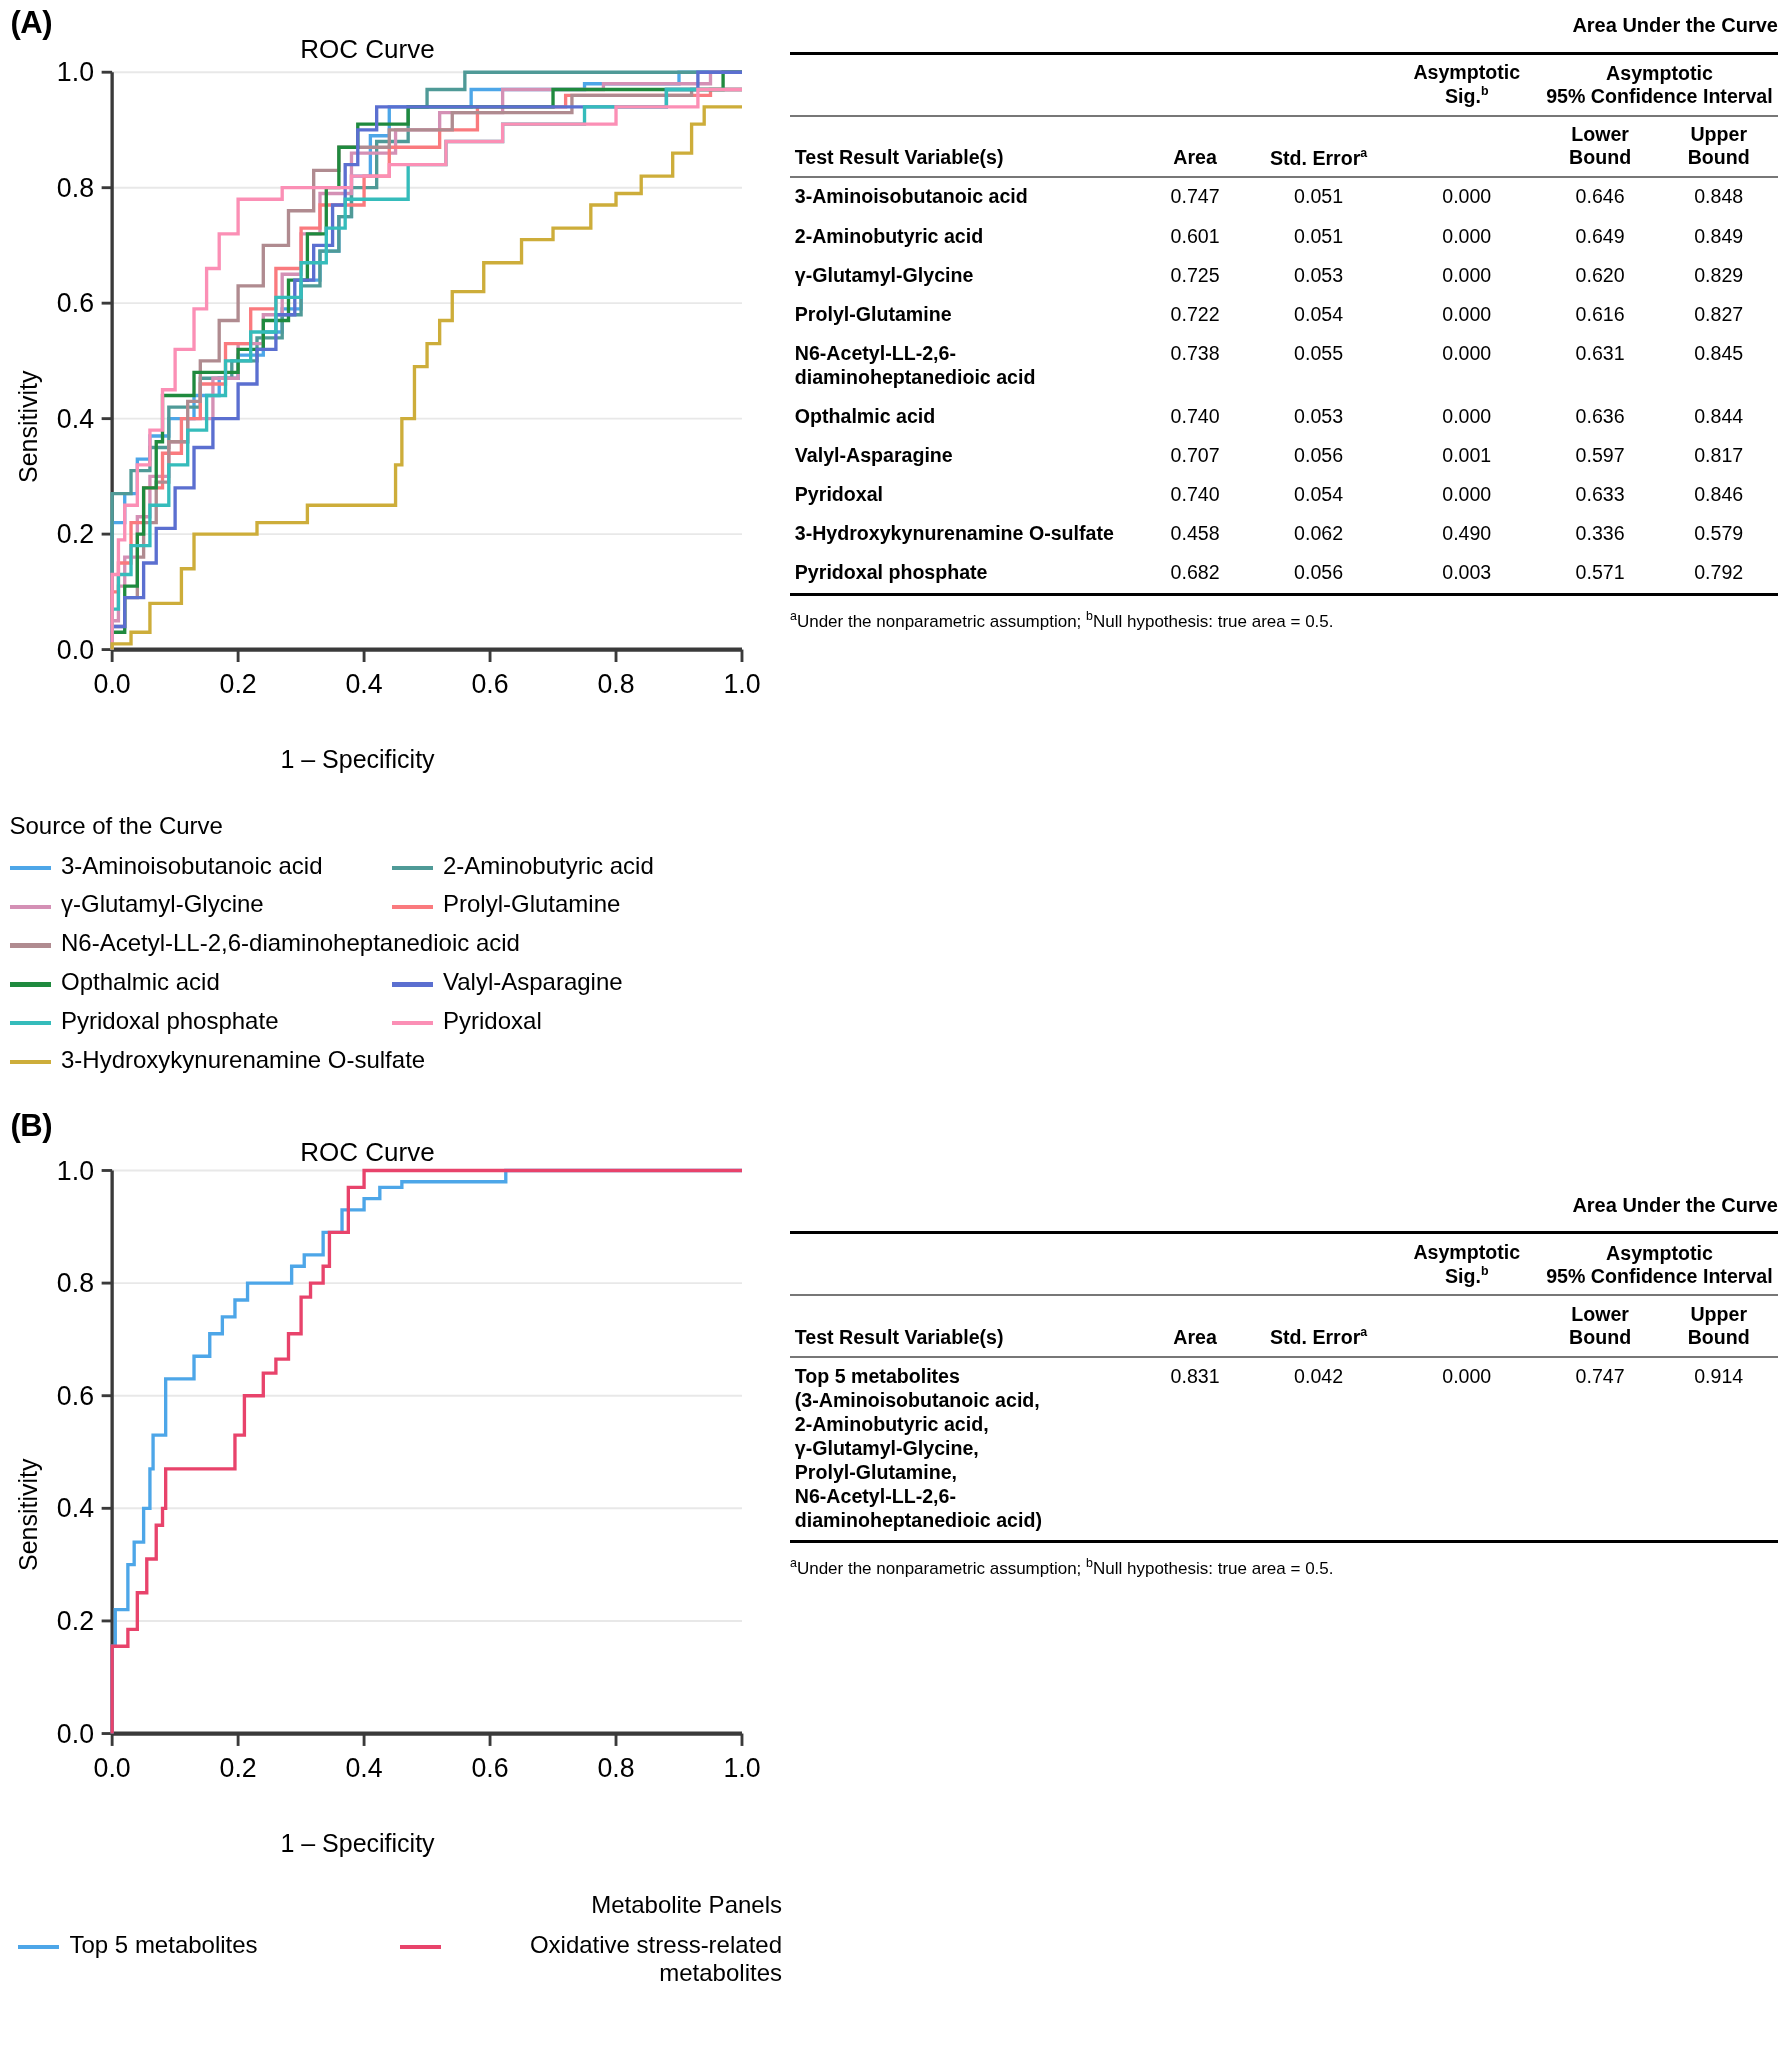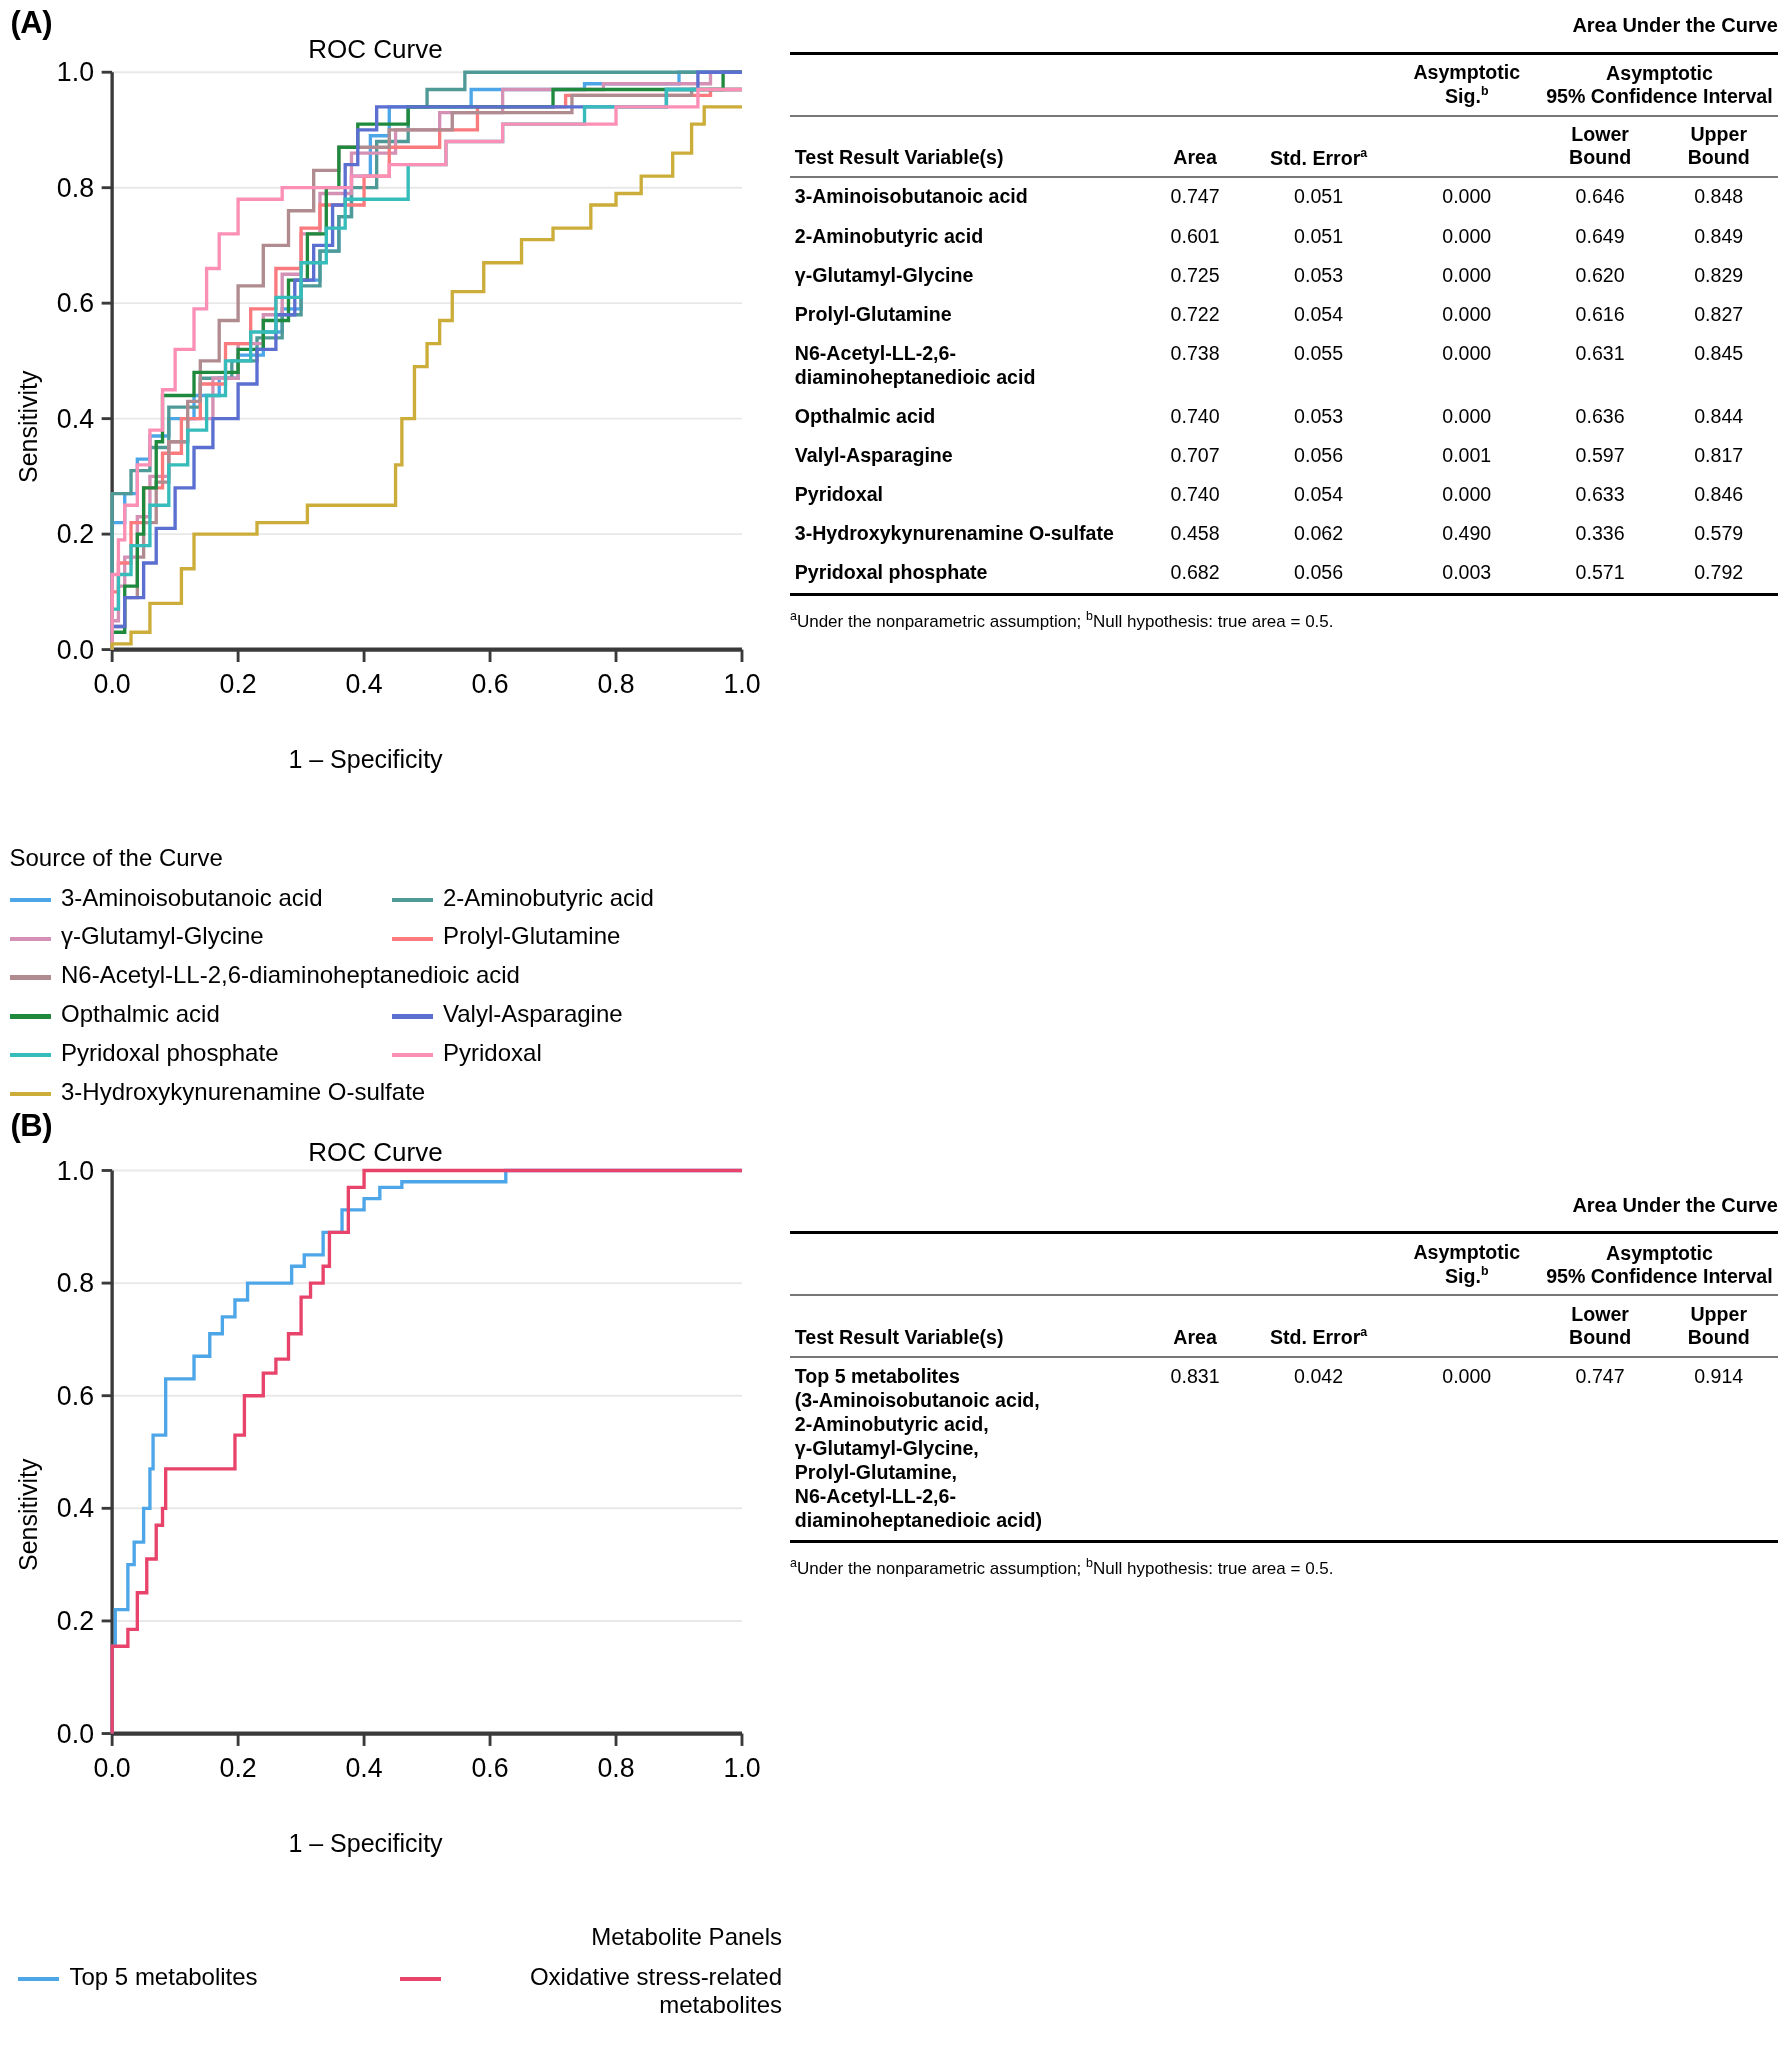--- a/index.html
+++ b/index.html
@@ -14,21 +14,21 @@
   #panel-a{top:0; height:1108px;}
   #panel-b{top:1108px; height:948px;}
 
   .panel-letter{
     position:absolute; left:10.5px; top:4.8px;
     font-size:31px; font-weight:bold; letter-spacing:-0.5px;
   }
   #panel-b .panel-letter{top:0px;}
 
   
-  .chart-block{position:absolute;padding-left:16px;}
+  .chart-block{position:absolute;}
   #chart-a{left:0px; top:29px; width:773px; height:764px;}
   #chart-b{left:0px; top:24px; width:773px; height:745px;}
 
   .chart-title{
     position:absolute; width:100%; text-align:center;
     font-size:26px; top:4.8px; left:-19px;
   }
   .chart-svg{position:absolute; left:0; top:0;}
 
   .axis-label-x{
@@ -37,21 +37,21 @@
   }
   .axis-label-y{
     position:absolute;
     font-size:25px;
     transform:rotate(-90deg);
     transform-origin:left top;
     white-space:nowrap;
   }
 
   
-  .legend{position:absolute;margin-top:32px;}
+  .legend{position:absolute;}
   #legend-a{left:9.5px; top:812px; width:764px;}
   #legend-b{left:18px; top:783px; width:764px;text-align:right;}
   .legend-title{font-size:24px; margin-bottom:11.5px;}
   .legend-grid{display:flex; flex-wrap:wrap;}
   .legend-item{
     display:flex; align-items:flex-start;
     width:50%; margin-bottom:10.5px;
     box-sizing:border-box;
   }
   .legend-item.full{width:100%;}

